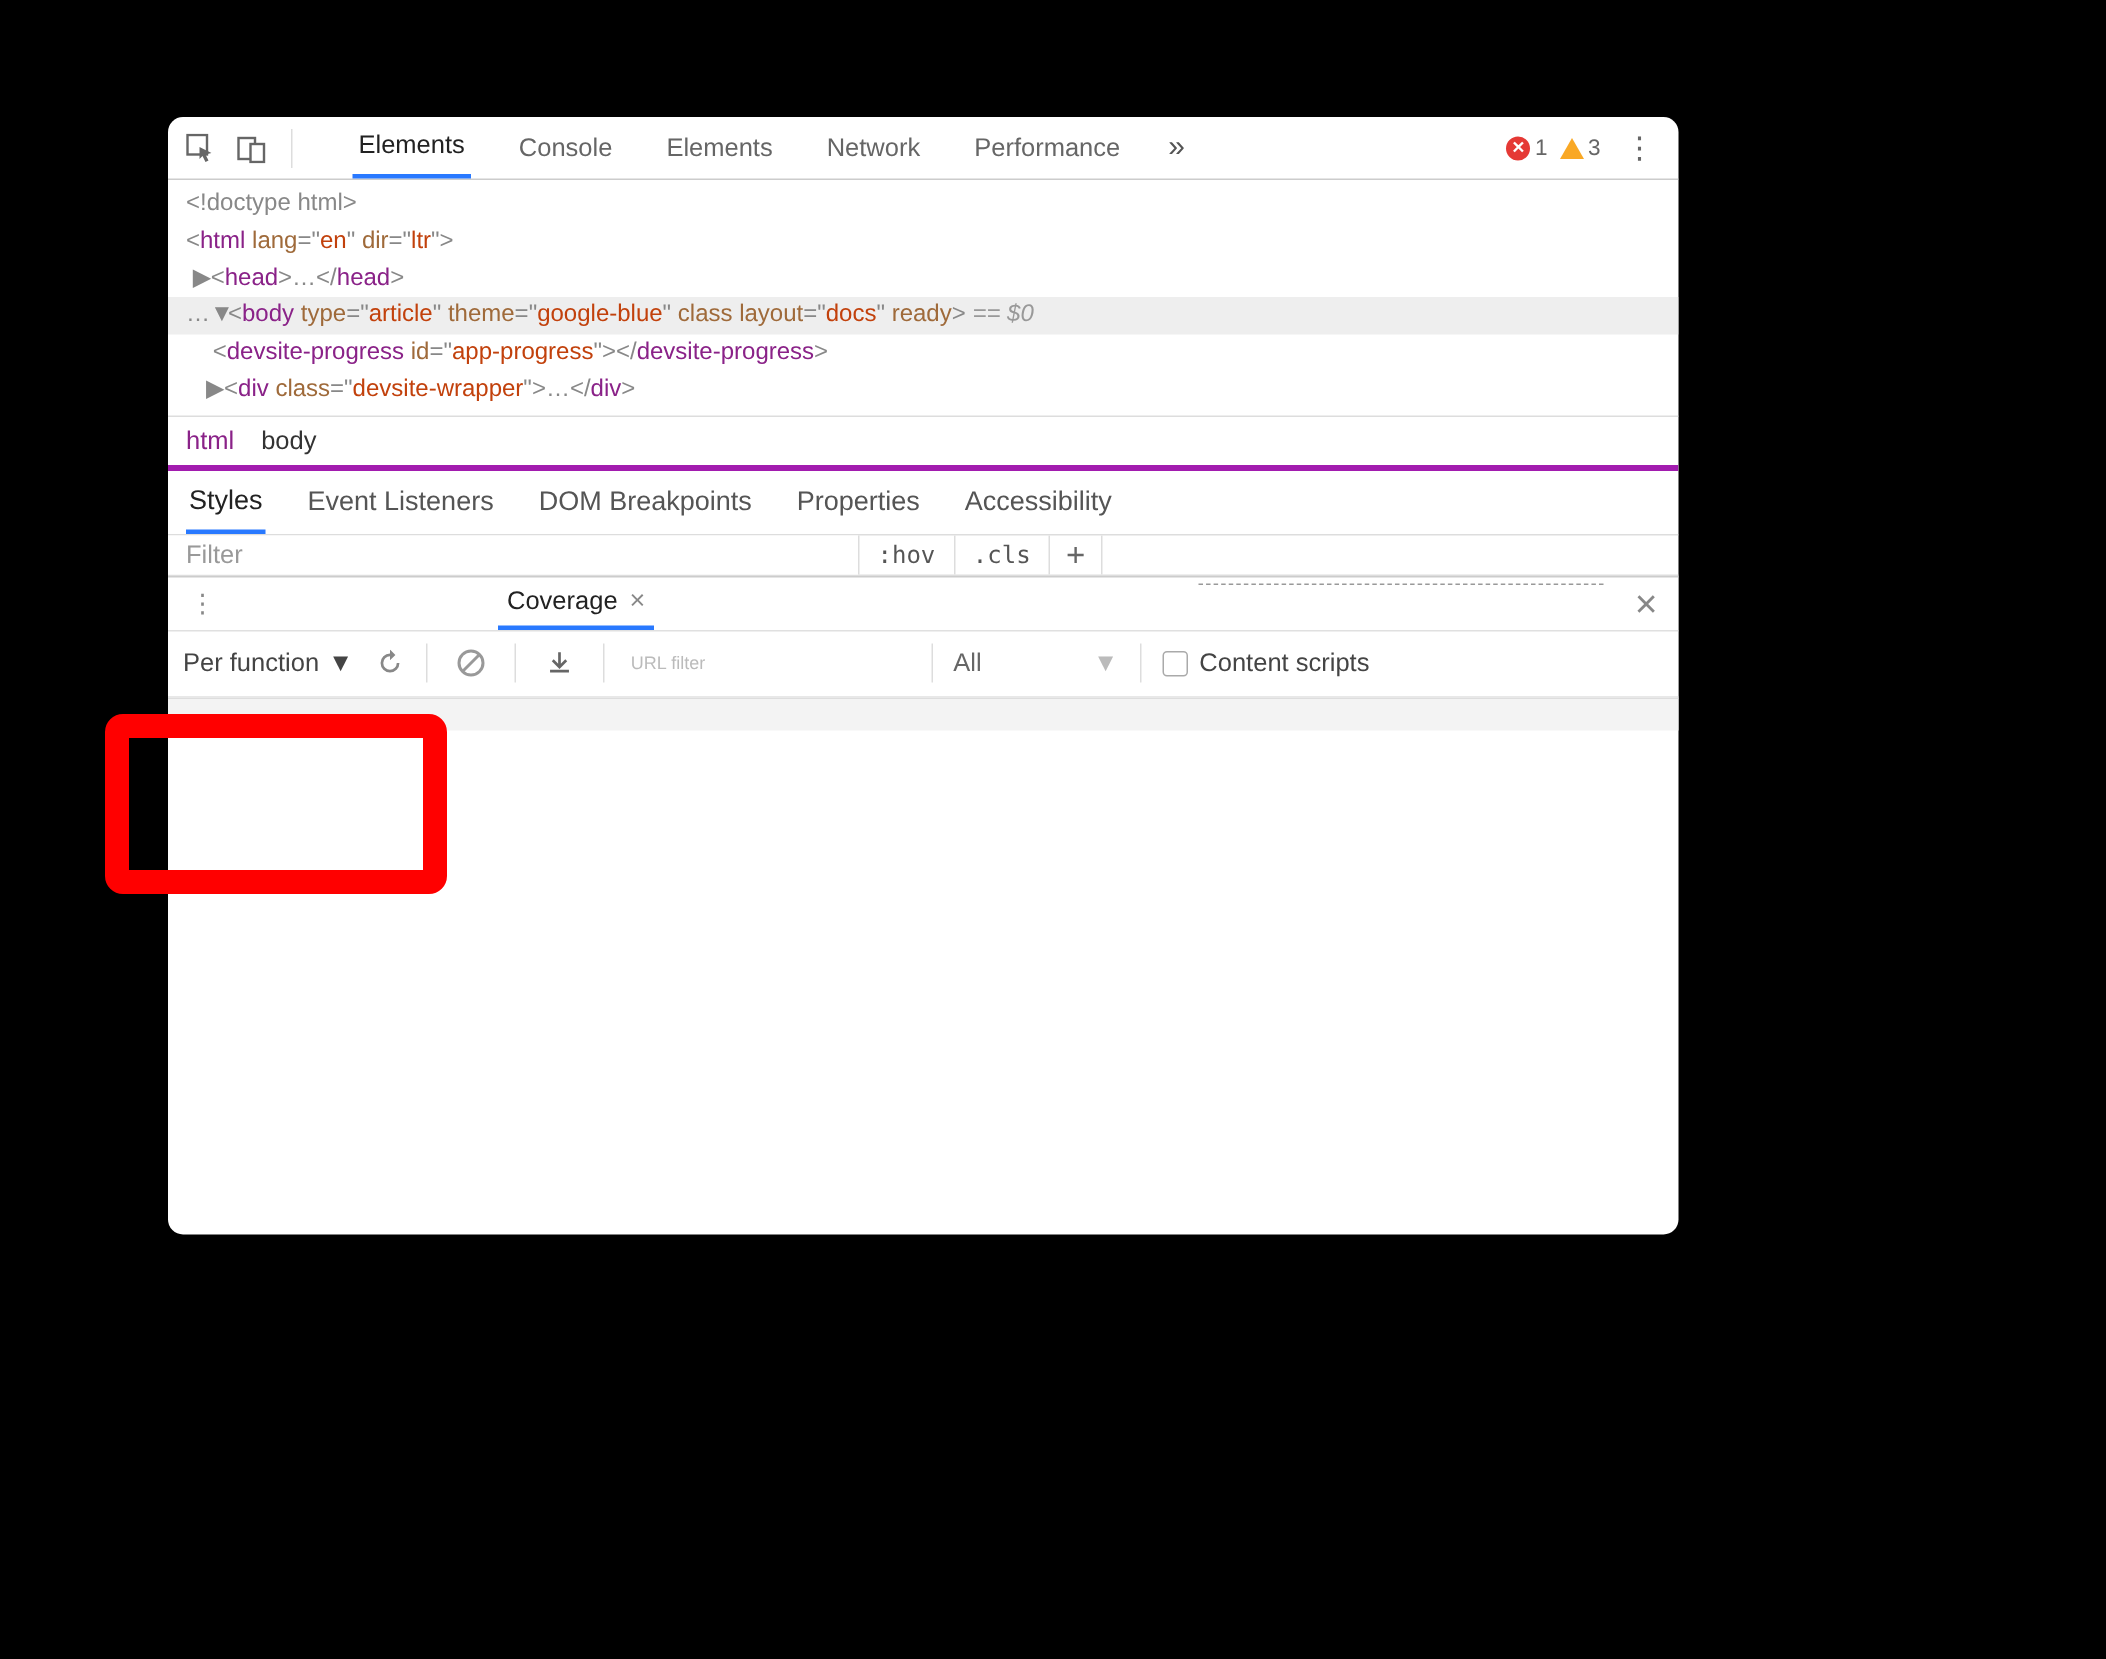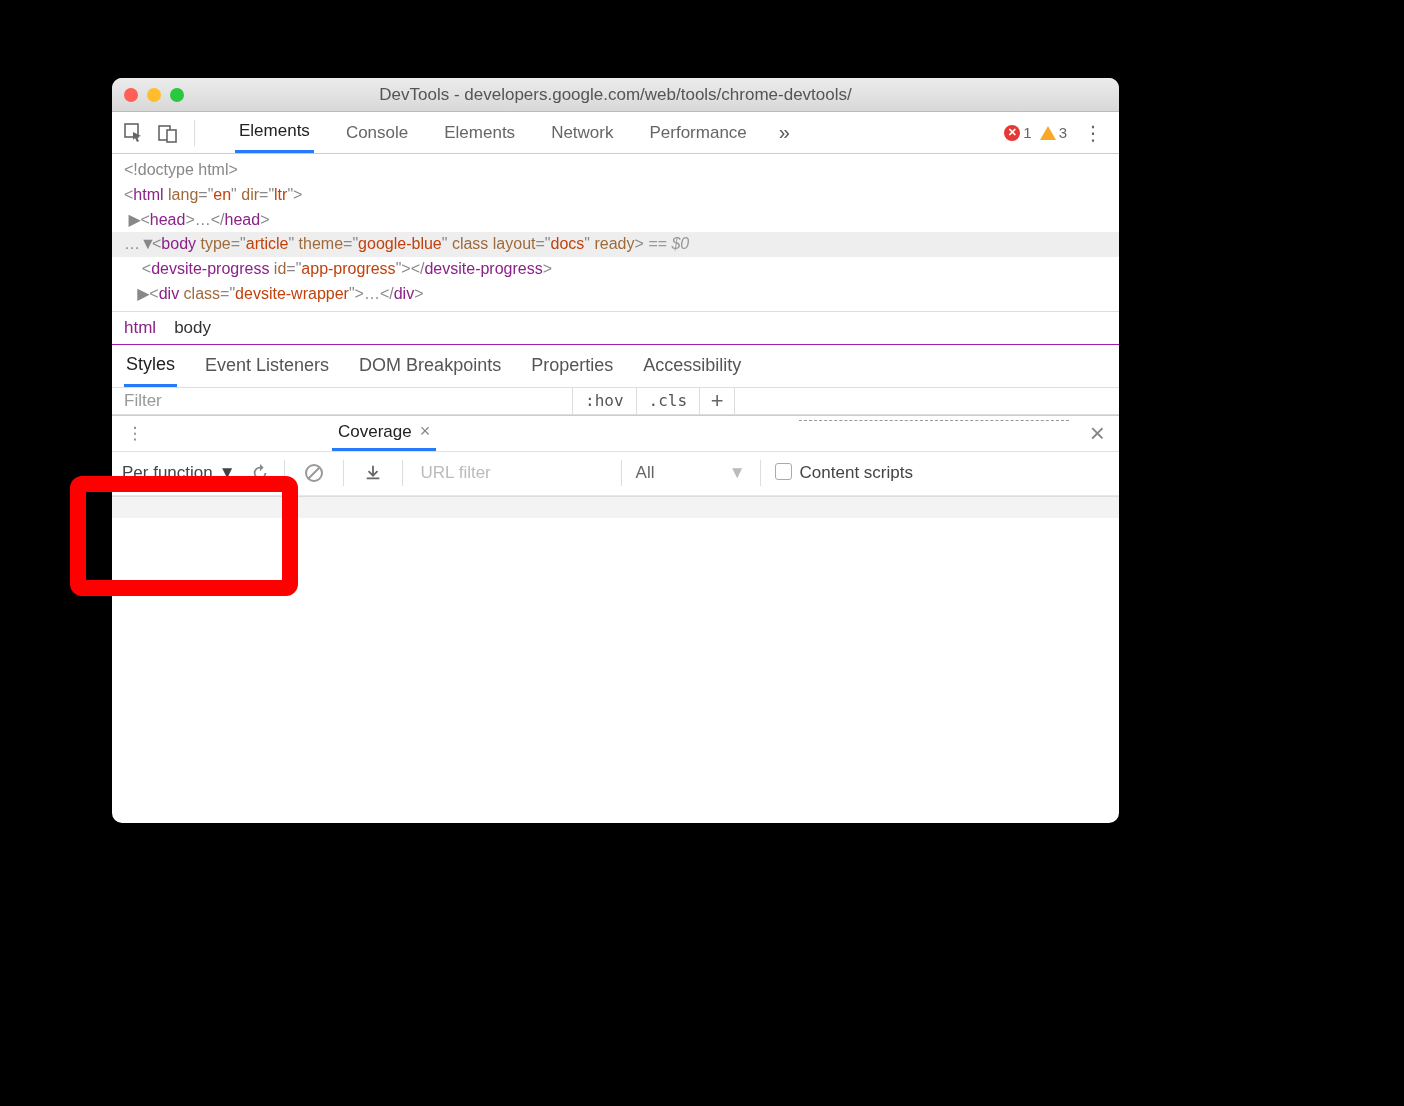--- a/index.html
+++ b/index.html
@@ -77,21 +77,21 @@
 .dom .sel{background:#eeeeee}
 .dom .var{color:#999;font-style:italic}
 .breadcrumb{
   border-top:1px solid #ddd;
   display:flex;align-items:center;
   font-size:17px;padding:6px 12px;gap:18px;color:#333;
 }
 .breadcrumb .bc{cursor:pointer}
 .breadcrumb .bc.tagc{color:#8a2288}
 .subtabs{
-  border-top:1px solid #a21caf;
+  border-top:4px solid #a21caf;
   display:flex;align-items:center;
   gap:26px;padding:0 12px;font-size:18px;color:#555;
 }
 .subtab{padding:9px 2px;cursor:pointer}
 .subtab.active{color:#222;border-bottom:3px solid #2979ff}
 .filterrow{
   border-top:1px solid #ddd;border-bottom:1px solid #ddd;
   display:flex;align-items:stretch;height:28px;
   position:relative;
 }
@@ -119,24 +119,24 @@
 .dtab .x{font-size:18px;color:#888;cursor:pointer}
 .drawer-close{margin-left:auto;font-size:26px;color:#888;cursor:pointer;padding:0 6px}
 .drawer-toolbar{
   display:flex;align-items:center;height:44px;
   border-bottom:1px solid #e8e8e8;
   font-size:17px;color:#555;gap:14px;padding:0 10px;
 }
 .perfunc{display:flex;align-items:center;gap:6px;cursor:pointer;color:#444}
 .dbtn{width:30px;display:flex;align-items:center;justify-content:center;cursor:pointer;color:#888}
 .vsep{width:1px;height:26px;background:#ddd}
-.urlfilter{border:none;outline:none;font-size:17px;width:190px;color:#333;padding-left:4px}
+.urlfilter{border:none;outline:none;font-size:12px;width:190px;color:#333;padding-left:4px}
 .urlfilter::placeholder{color:#bbb}
 .allfilter{display:flex;align-items:center;gap:8px;cursor:pointer;color:#666;width:110px}
-.chk{display:flex;align-items:flex-start;gap:8px;cursor:pointer;color:#444}
+.chk{display:flex;align-items:center;gap:8px;cursor:pointer;color:#444}
 .chkbox{width:17px;height:17px;border:1.5px solid #aaa;border-radius:3px;background:#fff}
 .drawer-body{
   height:230px;display:flex;align-items:center;justify-content:center;
   font-size:18px;color:#555;gap:12px;
 }
 .reloadbtn{
   width:38px;height:38px;border:1px solid #ccc;background:#f0f0f0;
   display:flex;align-items:center;justify-content:center;font-size:20px;color:#444;cursor:pointer;
 }
 .footer{
@@ -150,28 +150,20 @@
   border-radius:12px;
   pointer-events:none;
 }
 svg{display:block}
 </style>
 </head>
 <body>
 
 <div class="window">
 
-  <div class="titlebar">
-    <div class="traffic">
-      <div class="dot r"></div>
-      <div class="dot y"></div>
-      <div class="dot g"></div>
-    </div>
-    <div class="titlebar-title">DevTools - developers.google.com/web/tools/chrome-devtools/</div>
-  </div>
 
   <div class="toolbar">
     <div class="icon">
       <svg width="20" height="20" viewBox="0 0 20 20">
           <rect x="1" y="1" width="13" height="13" fill="none" stroke="#666" stroke-width="1.6"></rect>
           <path d="M9 9 L17 13 L13 14 L15 18 L13 19 L11 15 L9 17 Z" fill="#666"></path>
         </svg>
     </div>
     <div class="icon">
       <svg width="20" height="20" viewBox="0 0 20 20">

